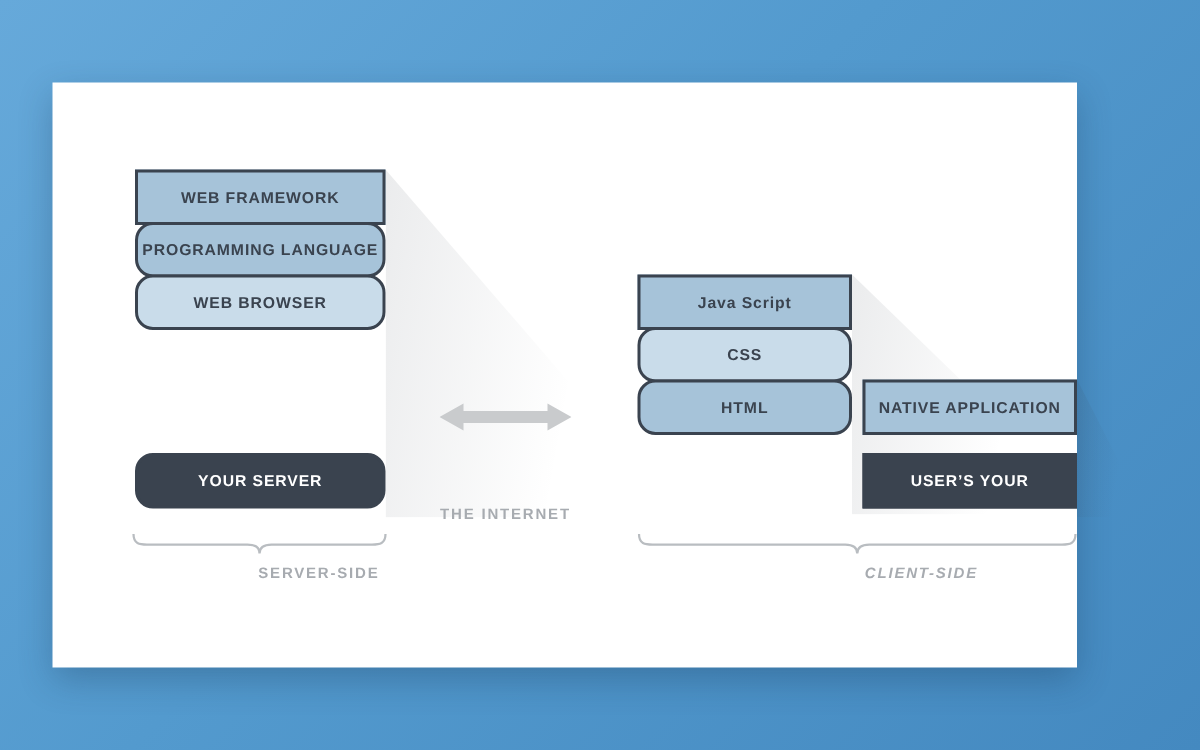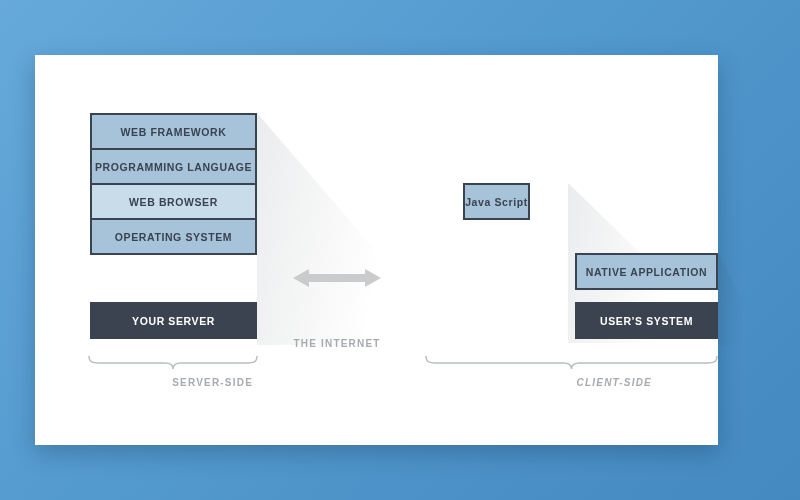--- a/index.html
+++ b/index.html
@@ -27,28 +27,28 @@
   .stack{position:absolute;display:flex;flex-direction:column;}
   .box{
     box-sizing:border-box;
     height:37px;
     border:2px solid #3a434f;
     display:flex;align-items:center;justify-content:center;
     font-size:10.5px;font-weight:bold;letter-spacing:.6px;
     color:#3a434f;text-align:center;
     background:#a6c3d9;
   }
-  .stack .box + .box{margin-top:-2px;}
+  .stack .box + .box{margin-top:-2px;border-radius:12px;}
   .box.light{background:#c9dcea;}
   .box.dark{background:#3a434f;color:#ffffff;border-color:#3a434f;}
 
   .left-stack{left:55px;top:58px;width:167px;}
-  .left-base{position:absolute;left:55px;top:247px;width:167px;}
+  .left-base{position:absolute;left:55px;top:247px;width:167px;border-radius:12px;}
 
-  .client-stack{left:390px;top:128px;width:143px;align-items:center;}
+  .client-stack{left:390px;top:128px;width:143px;}
   .native-box{position:absolute;left:540px;top:198px;width:143px;text-align:center;}
   .browser-base{position:absolute;left:390px;top:247px;width:143px;}
   .phone-base{position:absolute;left:540px;top:247px;width:143px;}
 
   .arrow-svg{position:absolute;left:258px;top:212px;}
   .internet-label{
     position:absolute;left:240px;top:258px;width:124px;
     text-align:center;
     font-size:10px;font-weight:bold;letter-spacing:1.2px;color:#a7abb0;margin-top:25px;
   }
@@ -71,34 +71,35 @@
   <div class="card">
 
     <div class="shadow s1"></div>
     <div class="shadow s2"></div>
     <div class="shadow s3"></div>
 
     <div class="stack left-stack">
       <div class="box mid">WEB FRAMEWORK</div>
       <div class="box mid">PROGRAMMING LANGUAGE</div>
       <div class="box light">WEB BROWSER</div>
-      <div class="box mid">OPERATING SYSTEM</div>
     </div>
     <div class="box dark left-base">YOUR SERVER</div>
 
     <svg class="arrow-svg" width="88" height="22" viewBox="0 0 88 22">
       <polygon points="0,11 16,2 16,7 72,7 72,2 88,11 72,20 72,15 16,15 16,20" fill="#c9cbcd"></polygon>
     </svg>
     <div class="internet-label">THE INTERNET</div>
 
     <div class="stack client-stack">
       <div class="box mid">Java Script</div>
+      <div class="box light">CSS</div>
+      <div class="box mid">HTML</div>
     </div>
     <div class="box mid native-box">NATIVE APPLICATION</div>
-    <div class="box dark phone-base">USER’S SYSTEM</div>
+    <div class="box dark phone-base">USER’S YOUR</div>
 
     <svg class="brace-svg brace-left" width="170" height="16" viewBox="0 0 170 16">
       <path d="M1,1 C1,7.5 5,8 10,8 L77,8 C82,8 85,9.5 85,14 C85,9.5 88,8 93,8 L160,8 C165,8 169,7.5 169,1" fill="none" stroke="#b9bdc1" stroke-width="1.5"></path>
     </svg>
     <svg class="brace-svg brace-right" width="293" height="16" viewBox="0 0 293 16">
       <path d="M1,1 C1,7.5 5,8 10,8 L138.5,8 C143.5,8 146.5,9.5 146.5,14 C146.5,9.5 149.5,8 154.5,8 L283,8 C288,8 292,7.5 292,1" fill="none" stroke="#b9bdc1" stroke-width="1.5"></path>
     </svg>
     <div class="group-label server-label">SERVER-SIDE</div>
     <div class="group-label client-label">CLIENT-SIDE</div>
 

